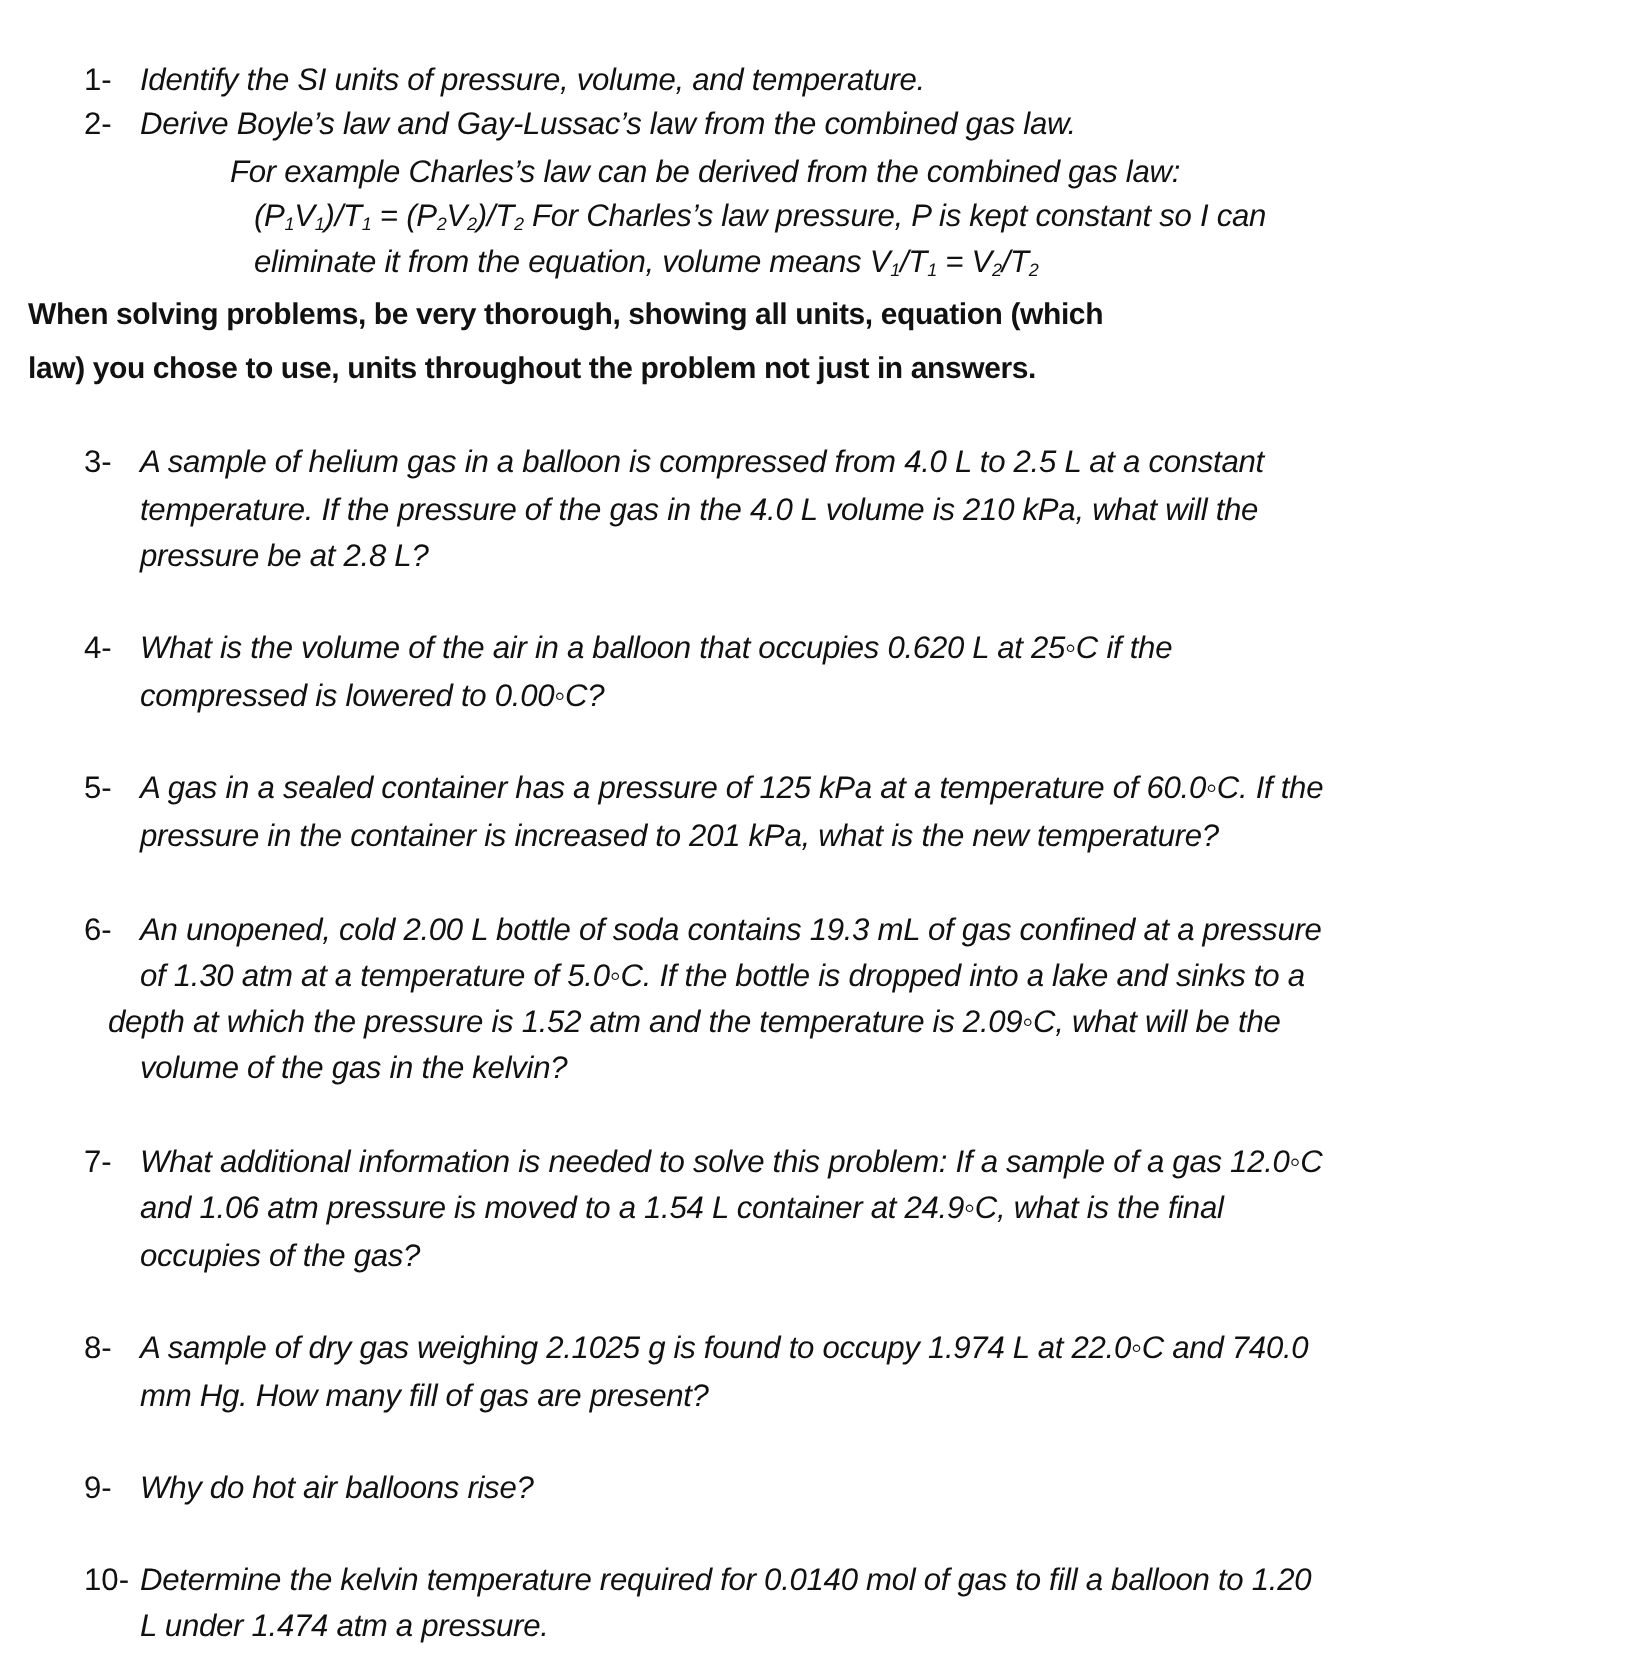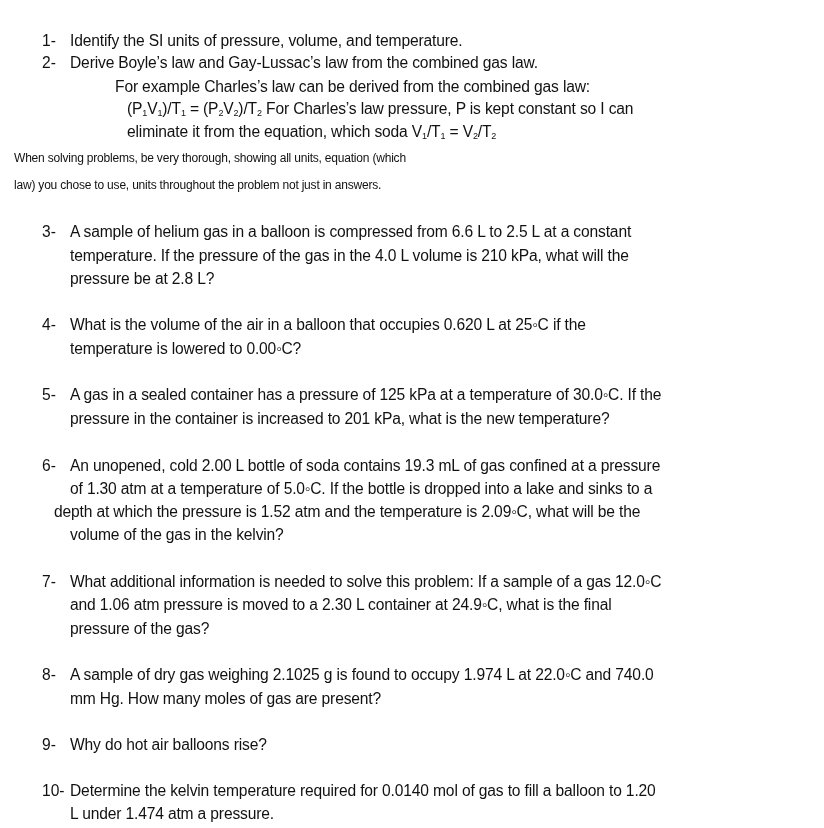--- a/index.html
+++ b/index.html
@@ -1,67 +1,67 @@
 <!DOCTYPE html>
 <html><head>
 <meta charset="utf-8">
 <style>
   html, body { margin: 0; padding: 0; background: #ffffff; }
   body {
     width: 824px; height: 828px; position: relative; overflow: hidden;
     font-family: "Liberation Sans", "DejaVu Sans", sans-serif;
     color: #111111;
   }
-  .line { position: absolute; white-space: nowrap; font-size: 15.6px; line-height: 22px; letter-spacing: -0.15px; }
+  .line { position: absolute; white-space: nowrap; font-size: 15.6px; line-height: 22px; letter-spacing: -0.15px; font-style: italic; }
   .num { position: absolute; white-space: nowrap; font-size: 15.6px; line-height: 22px; }
-  .bold { position: absolute; white-space: nowrap; font-size: 12px; line-height: 26px; font-weight: normal; letter-spacing: -0.2px; }
+  .bold { position: absolute; white-space: nowrap; font-size: 15px; line-height: 26px; font-weight: bold; letter-spacing: -0.2px; }
   sub { font-size: 9px; vertical-align: -2px; line-height: 0; }
 </style>
 </head>
 <body>
 
 <div class="num" style="left:42px;top:30px">1-</div>
 <div class="line" style="left:70px;top:30px">Identify the SI units of pressure, volume, and temperature.</div>
 
 <div class="num" style="left:42px;top:52px">2-</div>
 <div class="line" style="left:70px;top:52px">Derive Boyle’s law and Gay-Lussac’s law from the combined gas law.</div>
 
 <div class="line" style="left:115px;top:76px">For example Charles’s law can be derived from the combined gas law:</div>
 <div class="line" style="left:127px;top:98px"><span>(P</span><sub>1</sub><span>V</span><sub>1</sub><span>)/T</span><sub>1</sub><span> = (P</span><sub>2</sub><span>V</span><sub>2</sub><span>)/T</span><sub>2</sub><span> For Charles’s law pressure, P is kept constant so I can</span></div>
-<div class="line" style="left:127px;top:121px"><span>eliminate it from the equation, which soda V</span><sub>1</sub><span>/T</span><sub>1</sub><span> = V</span><sub>2</sub><span>/T</span><sub>2</sub></div>
+<div class="line" style="left:127px;top:121px"><span>eliminate it from the equation, volume means V</span><sub>1</sub><span>/T</span><sub>1</sub><span> = V</span><sub>2</sub><span>/T</span><sub>2</sub></div>
 
 <div class="bold" style="left:14px;top:145px">When solving problems, be very thorough, showing all units, equation (which</div>
 <div class="bold" style="left:14px;top:172px">law) you chose to use, units throughout the problem not just in answers.</div>
 
 <div class="num" style="left:42px;top:221px">3-</div>
-<div class="line" style="left:70px;top:221px">A sample of helium gas in a balloon is compressed from 6.6 L to 2.5 L at a constant</div>
+<div class="line" style="left:70px;top:221px">A sample of helium gas in a balloon is compressed from 4.0 L to 2.5 L at a constant</div>
 <div class="line" style="left:70px;top:245px">temperature. If the pressure of the gas in the 4.0 L volume is 210 kPa, what will the</div>
 <div class="line" style="left:70px;top:268px">pressure be at 2.8 L?</div>
 
 <div class="num" style="left:42px;top:314px">4-</div>
 <div class="line" style="left:70px;top:314px">What is the volume of the air in a balloon that occupies 0.620 L at 25◦C if the</div>
-<div class="line" style="left:70px;top:338px">temperature is lowered to 0.00◦C?</div>
+<div class="line" style="left:70px;top:338px">compressed is lowered to 0.00◦C?</div>
 
 <div class="num" style="left:42px;top:384px">5-</div>
-<div class="line" style="left:70px;top:384px">A gas in a sealed container has a pressure of 125 kPa at a temperature of 30.0◦C. If the</div>
+<div class="line" style="left:70px;top:384px">A gas in a sealed container has a pressure of 125 kPa at a temperature of 60.0◦C. If the</div>
 <div class="line" style="left:70px;top:408px">pressure in the container is increased to 201 kPa, what is the new temperature?</div>
 
 <div class="num" style="left:42px;top:455px">6-</div>
 <div class="line" style="left:70px;top:455px">An unopened, cold 2.00 L bottle of soda contains 19.3 mL of gas confined at a pressure</div>
 <div class="line" style="left:70px;top:478px">of 1.30 atm at a temperature of 5.0◦C. If the bottle is dropped into a lake and sinks to a</div>
 <div class="line" style="left:54px;top:501px">depth at which the pressure is 1.52 atm and the temperature is 2.09◦C, what will be the</div>
 <div class="line" style="left:70px;top:524px">volume of the gas in the kelvin?</div>
 
 <div class="num" style="left:42px;top:571px">7-</div>
 <div class="line" style="left:70px;top:571px">What additional information is needed to solve this problem: If a sample of a gas 12.0◦C</div>
-<div class="line" style="left:70px;top:594px">and 1.06 atm pressure is moved to a 2.30 L container at 24.9◦C, what is the final</div>
-<div class="line" style="left:70px;top:618px">pressure of the gas?</div>
+<div class="line" style="left:70px;top:594px">and 1.06 atm pressure is moved to a 1.54 L container at 24.9◦C, what is the final</div>
+<div class="line" style="left:70px;top:618px">occupies of the gas?</div>
 
 <div class="num" style="left:42px;top:664px">8-</div>
 <div class="line" style="left:70px;top:664px">A sample of dry gas weighing 2.1025 g is found to occupy 1.974 L at 22.0◦C and 740.0</div>
-<div class="line" style="left:70px;top:688px">mm Hg. How many moles of gas are present?</div>
+<div class="line" style="left:70px;top:688px">mm Hg. How many fill of gas are present?</div>
 
 <div class="num" style="left:42px;top:734px">9-</div>
 <div class="line" style="left:70px;top:734px">Why do hot air balloons rise?</div>
 
 <div class="num" style="left:42px;top:780px">10-</div>
 <div class="line" style="left:70px;top:780px">Determine the kelvin temperature required for 0.0140 mol of gas to fill a balloon to 1.20</div>
 <div class="line" style="left:70px;top:803px">L under 1.474 atm  a   pressure.</div>
 
 </body></html>

